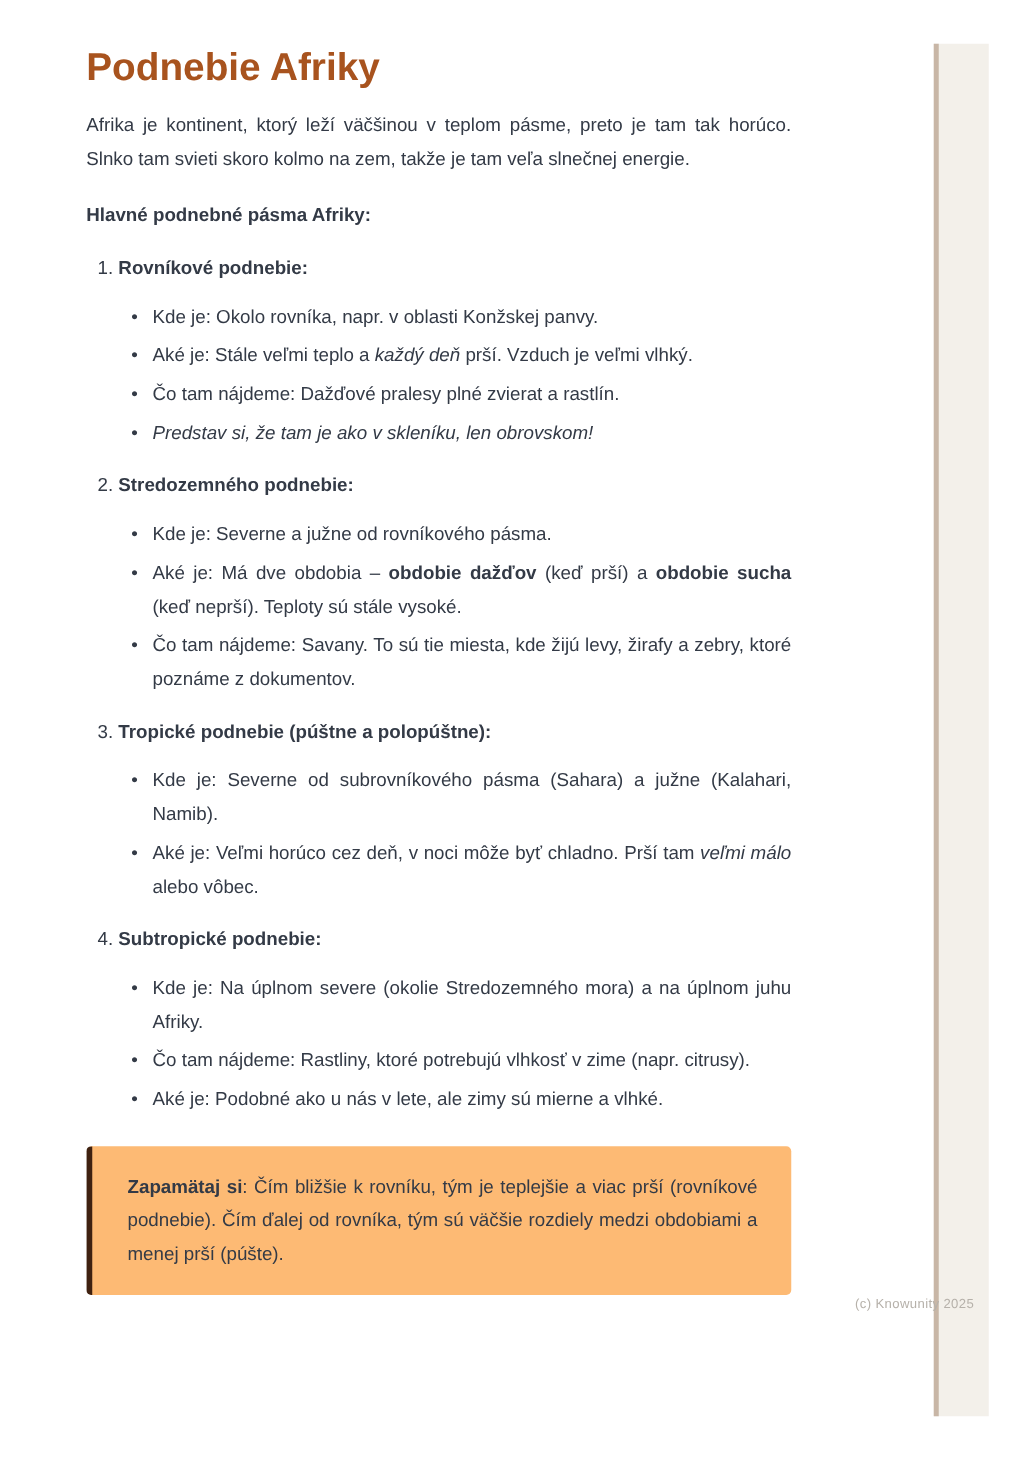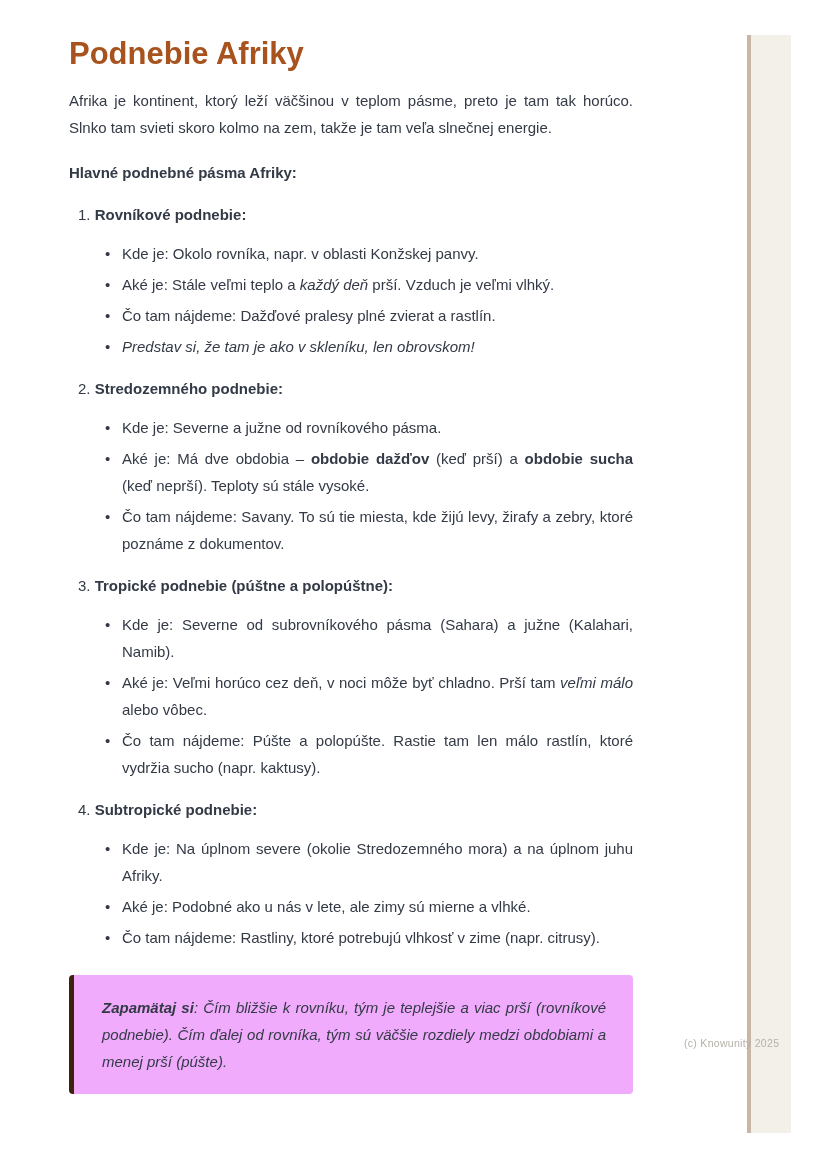--- a/index.html
+++ b/index.html
@@ -88,26 +88,25 @@
     color: #333a46;
     font-style: normal;
   }
   ul.bullets li.all-italic { font-style: italic; }
 
   span.b { font-weight: bold; }
   span.i { font-style: italic; }
 
   .callout {
     margin: 24px 0 0 0;
-    background: #f0abfc;
+    background: #fdba74;
     border-left: 5px solid #3f2110;
     border-radius: 4px;
     padding: 19px 27px 19px 28px;
     box-sizing: border-box;
-    font-style: italic;
   }
   .callout p {
     margin: 0;
     text-align: justify;
   }
 </style>
 </head>
 <body>
 
 <div class="page">
@@ -132,27 +131,26 @@
         <div class="section-head"><span class="num">2.</span> <strong>Stredozemného podnebie:</strong></div>
         <ul class="bullets">
           <li><span>Kde je: Severne a južne od rovníkového pásma.</span></li>
           <li><span>Aké je: Má dve obdobia – </span><span class="b">obdobie dažďov</span><span> (keď prší) a </span><span class="b">obdobie sucha</span><span> (keď neprší). Teploty sú stále vysoké.</span></li>
           <li><span>Čo tam nájdeme: Savany. To sú tie miesta, kde žijú levy, žirafy a zebry, ktoré poznáme z dokumentov.</span></li>
         </ul>
         <div class="section-head"><span class="num">3.</span> <strong>Tropické podnebie (púštne a polopúštne):</strong></div>
         <ul class="bullets">
           <li><span>Kde je: Severne od subrovníkového pásma (Sahara) a južne (Kalahari, Namib).</span></li>
           <li><span>Aké je: Veľmi horúco cez deň, v noci môže byť chladno. Prší tam </span><span class="i">veľmi málo</span><span> alebo vôbec.</span></li>
-          <li><span>Čo tam nájdeme: Púšte a polopúšte. Rastie tam len málo rastlín, ktoré vydržia sucho (napr. kaktusy).</span></li>
         </ul>
         <div class="section-head"><span class="num">4.</span> <strong>Subtropické podnebie:</strong></div>
         <ul class="bullets">
           <li><span>Kde je: Na úplnom severe (okolie Stredozemného mora) a na úplnom juhu Afriky.</span></li>
+          <li><span>Čo tam nájdeme: Rastliny, ktoré potrebujú vlhkosť v zime (napr. citrusy).</span></li>
           <li><span>Aké je: Podobné ako u nás v lete, ale zimy sú mierne a vlhké.</span></li>
-          <li><span>Čo tam nájdeme: Rastliny, ktoré potrebujú vlhkosť v zime (napr. citrusy).</span></li>
         </ul>
       </div>
 
     <div class="callout">
       <p id="callout-text"><span class="b">Zapamätaj si</span><span>: Čím bližšie k rovníku, tým je teplejšie a viac prší (rovníkové podnebie). Čím ďalej od rovníka, tým sú väčšie rozdiely medzi obdobiami a menej prší (púšte).</span></p>
     </div>
   </div>
 
 </div>
 

